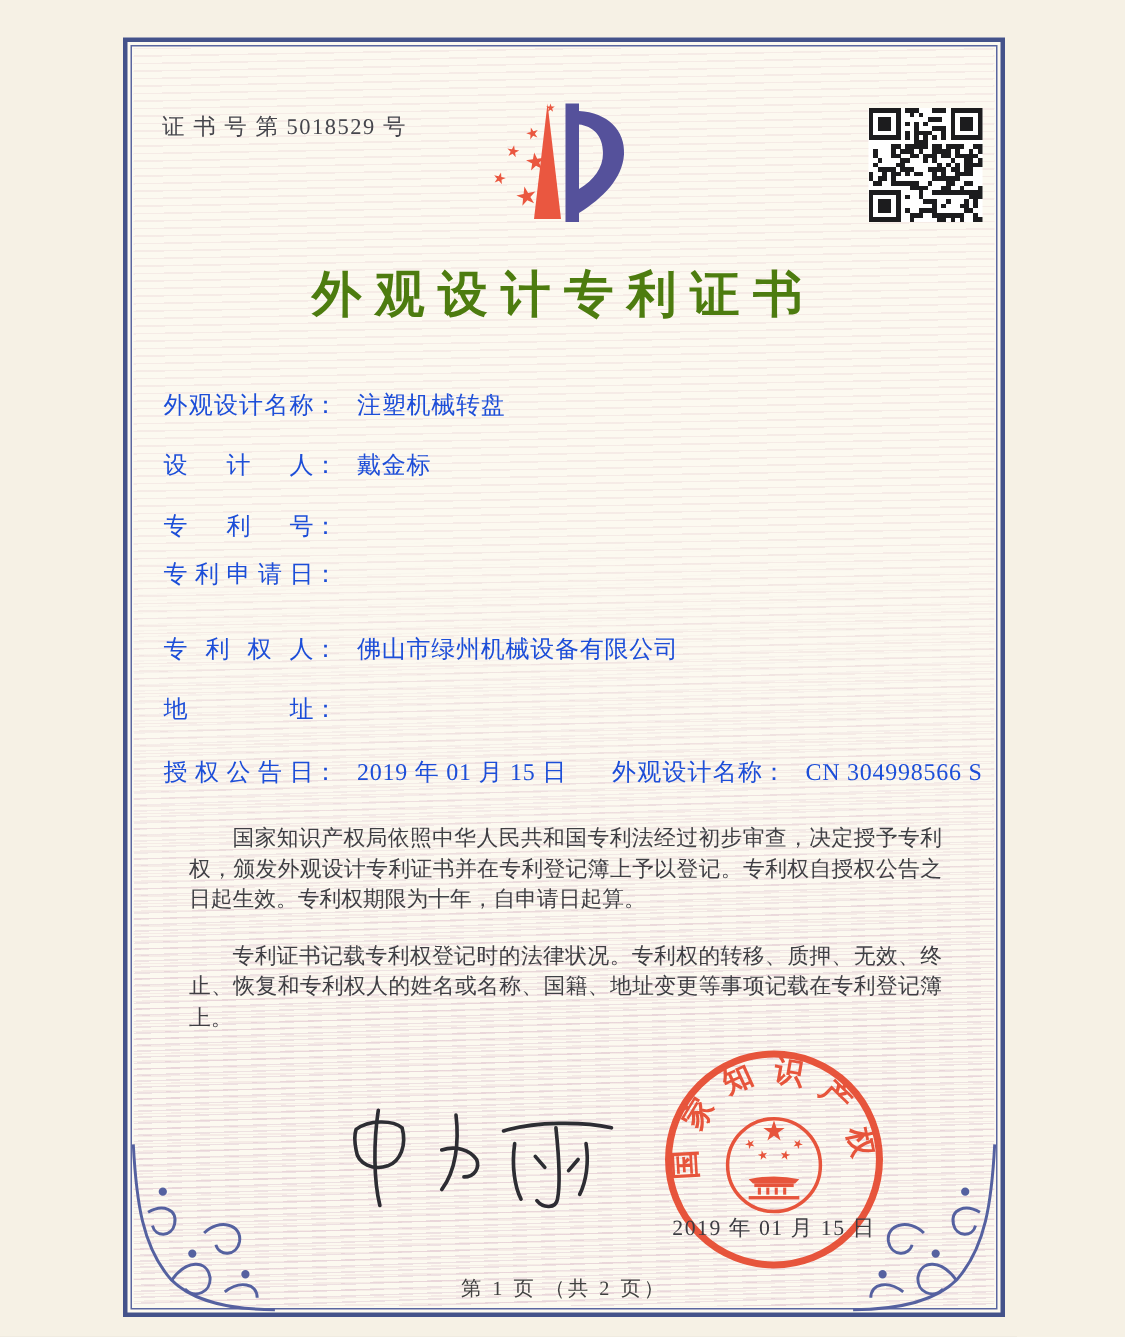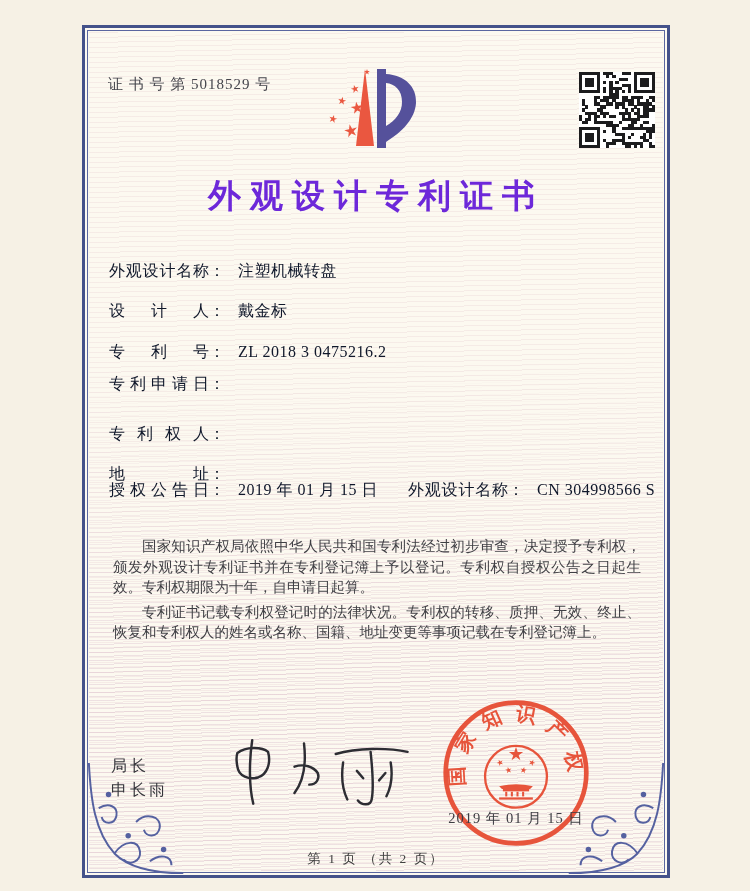--- a/index.html
+++ b/index.html
@@ -29,33 +29,33 @@
       rgba(190,140,175,0.22) 0px, rgba(190,140,175,0.22) 1px,
       rgba(255,255,255,0) 1px, rgba(255,255,255,0) 4px);
     -webkit-mask-image:linear-gradient(180deg,transparent 0 38%,#000 75%);
     mask-image:linear-gradient(180deg,transparent 0 38%,#000 75%);
   }
   .cert-no{position:absolute;left:23px;top:47px;font-size:15px;letter-spacing:1px;color:#45454c;}
   .logo{position:absolute;left:244px;top:39px;}
   .qr{position:absolute;left:494px;top:44px;width:76px;height:76px;background:#fff;}
   .title{
     position:absolute;left:0;top:146px;width:100%;text-align:center;
-    font-size:33px;font-weight:600;letter-spacing:9px;color:#6d28d9;
-  }
-  .row{position:absolute;left:24px;display:flex;font-size:16px;line-height:21px;color:#0f172a;}
+    font-size:33px;font-weight:600;letter-spacing:9px;color:#4d7c0f;
+  }
+  .row{position:absolute;left:24px;display:flex;font-size:16px;line-height:21px;color:#1d4ed8;}
   .lab{width:100px;text-align:justify;text-align-last:justify;flex:none;}
   .colon{flex:none;margin-right:13px;}
   .val{letter-spacing:.5px;}
   .val.addr{width:422px;line-height:24px;}
   .grant-group{display:flex;}
   .paras{
     position:absolute;left:24px;right:22px;top:504px;
     font-size:14.5px;line-height:20.5px;color:#3f3f44;text-align:justify;
   }
-  .paras p{margin:4px;text-indent:2em;}
+  .paras p{margin:17px;text-indent:2em;}
   .signer{position:absolute;left:26px;top:726px;font-size:16px;line-height:24px;letter-spacing:3px;
     font-family:"Liberation Sans","DejaVu Sans",sans-serif;color:#34343a;}
   .signature{position:absolute;left:140px;top:708px;}
   .seal{position:absolute;left:356px;top:670px;width:150px;height:150px;opacity:.93;}
   .seal-date{
     position:absolute;left:346px;top:781px;width:170px;text-align:center;
     font-size:14.5px;letter-spacing:1px;color:#3c3c42;
   }
   .footer{
     position:absolute;left:0;top:822px;width:100%;text-align:center;
@@ -413,56 +413,52 @@
       <span class="val">注塑机械转盘</span>
     </div>
     <div class="row" style="top:272px">
       <span class="lab">设计人</span>
         <span class="colon">：</span>
       <span class="val">戴金标</span>
     </div>
     <div class="row" style="top:313px">
       <span class="lab">专利号</span>
         <span class="colon">：</span>
-      <span class="val">ZL 2018 3 0475216.2</span>
     </div>
     <div class="row" style="top:345px">
       <span class="lab">专利申请日</span>
         <span class="colon">：</span>
     </div>
     <div class="row" style="top:395px">
       <span class="lab">专利权人</span>
         <span class="colon">：</span>
+      <span class="val">佛山市绿州机械设备有限公司</span>
     </div>
     <div class="row" style="top:435px">
       <span class="lab">地址</span>
         <span class="colon">：</span>
     </div>
-    <div class="row" style="top:451px">
+    <div class="row" style="top:477px">
       <span class="grant-group">
         <span class="lab">授权公告日</span>
           <span class="colon">：</span>
         <span class="val">2019 年 01 月 15 日</span>
       </span>
       <span class="grant-group" style="margin-left:30px">
         <span class="lab">外观设计名称</span>
           <span class="colon">：</span>
         <span class="val">CN 304998566 S</span>
       </span>
     </div>
 
     <div class="paras">
       <p>国家知识产权局依照中华人民共和国专利法经过初步审查，决定授予专利权，颁发外观设计专利证书并在专利登记簿上予以登记。专利权自授权公告之日起生效。专利权期限为十年，自申请日起算。</p>
       <p>专利证书记载专利权登记时的法律状况。专利权的转移、质押、无效、终止、恢复和专利权人的姓名或名称、国籍、地址变更等事项记载在专利登记簿上。</p>
     </div>
 
-    <div class="signer">
-      <div>局长</div>
-      <div>申长雨</div>
-    </div>
 
     <div class="signature">
       <svg width="195" height="74" viewBox="0 0 175 70" fill="none" stroke="#2d2d33" stroke-width="2.3" stroke-linecap="round">
         <path d="M21,4 C18,24 18,48 22,64"></path>
         <path d="M7,16 C15,10 30,10 36,15 C39,26 35,36 27,39 C18,42 8,38 7,29 C6,24 6,19 7,16"></path>
         <path d="M70,7 C72,24 70,42 61,54"></path>
         <path d="M61,29 C70,26 79,29 83,35 C85,40 82,46 75,46"></path>
         <path d="M100,17 C120,11 150,11 168,15"></path>
         <path d="M133,15 C135,34 136,50 134,60 C133,66 125,66 121,61"></path>
         <path d="M107,25 C105,39 107,52 111,60"></path>

